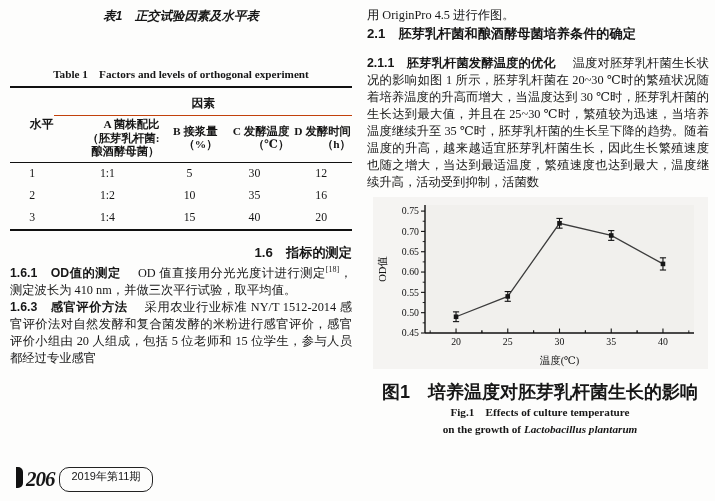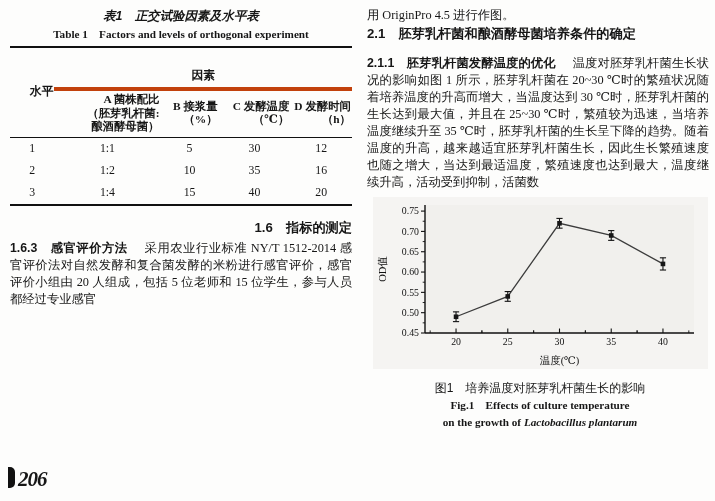--- a/index.html
+++ b/index.html
@@ -10,41 +10,41 @@
   }
   .page{display:flex;gap:15px;padding:7px 6px 0 10px;}
   .col{width:342px;}
   p{margin:0 0 0 0;font-size:12.3px;line-height:17px;text-align:justify;}
   sup{font-size:8px;line-height:0;}
   .runin{font-family:"Liberation Sans","DejaVu Sans",sans-serif;font-weight:bold;margin-right:17px;}
 
   
   .tbl-cap-zh{text-align:center;font-family:"Liberation Sans","DejaVu Sans",sans-serif;
     font-weight:bold;font-size:12.4px;padding:1px 0 2px;font-style:italic;}
-  .tbl-cap-en{text-align:center;font-weight:bold;font-size:11.2px;padding:0 0 4px;}
+  .tbl-cap-en{text-align:center;font-weight:bold;font-size:11.2px;padding:0 0 4px;margin-top:40px;}
   table{width:100%;border-collapse:collapse;border-top:2px solid #111;border-bottom:2px solid #111;
     font-size:11.8px;}
   th{font-weight:bold;text-align:center;}
   td{text-align:center;padding:3.5px 1px;}
-  th.group{border-bottom:4px solid #c2410c;padding:20px 0 3px;}
+  th.group{border-bottom:1px solid #c2410c;padding:8px 0 3px;}
   tr.sub th{padding:2px 1px 3px;white-space:pre-line;line-height:13.5px;font-size:11.4px;}
   tr.sub th, th.level{border-bottom:1.4px solid #111;text-align:right;}
 
   .h1{font-family:"Liberation Sans","DejaVu Sans",sans-serif;font-weight:bold;font-size:16.5px;margin:5px 0 4px;}
   .h2{font-family:"Liberation Sans","DejaVu Sans",sans-serif;font-weight:bold;font-size:13.2px;margin:1px 0 12px;}
   .h3{font-family:"Liberation Sans","DejaVu Sans",sans-serif;font-weight:bold;font-size:13.2px;margin:13px 0 3px;text-align:right;}
 
   
   .figure{margin-top:6px;text-align:center;padding-left:4px;}
   .figure svg{background:#f5f4f2;}
-  .cap-zh{font-family:"Liberation Sans","DejaVu Sans",sans-serif;font-weight:normal;font-size:12px;margin-top:7px;}
+  .cap-zh{font-family:"Liberation Sans","DejaVu Sans",sans-serif;font-weight:bold;font-size:18px;margin-top:7px;}
   .cap-en{font-weight:bold;font-size:11.2px;line-height:17px;}
 
   
-  .footer{position:absolute;left:8px;bottom:9px;display:flex;}
+  .footer{position:absolute;left:16px;bottom:9px;display:flex;}
   .notch{width:7px;height:21px;background:#111;border-radius:0 5px 5px 0;margin-right:3px;}
   .pagenum{font-size:21px;font-weight:bold;font-style:italic;margin-right:4px;letter-spacing:-1px;}
   .issue-pill{border:1.6px solid #222;border-radius:10px;padding:1px 12px 2px;font-size:11px;
     font-family:"Liberation Sans","DejaVu Sans",sans-serif;}
 </style>
 </head>
 <body>
 
 <div class="page">
 
@@ -97,20 +97,21 @@
           <td>1:4</td>
           <td>15</td>
           <td>40</td>
           <td>20</td>
         </tr>
       </tbody>
     </table>
 
     <div class="h3">1.6　指标的测定</div>
 
+    <p><span class="runin">1.6.1　OD值的测定</span><span>OD 值直接用分光光度计进行测定</span><sup>[18]</sup><span>，测定波长为 410 nm，并做三次平行试验，取平均值。</span></p>
 
 
     <p><span class="runin">1.6.3　感官评价方法</span><span>采用农业行业标准 NY/T 1512-2014 感官评价法对自然发酵和复合菌发酵的米粉进行感官评价，感官评价小组由 20 人组成，包括 5 位老师和 15 位学生，参与人员都经过专业感官</span></p>
   </div>
 
   <div class="col">
     <p>用 OriginPro 4.5 进行作图。</p>
 
     <div class="h2">2.1　胚芽乳杆菌和酿酒酵母菌培养条件的确定</div>
 
@@ -188,13 +189,14 @@
       <div class="cap-zh">图1　培养温度对胚芽乳杆菌生长的影响</div>
       <div class="cap-en">Fig.1　Effects of culture temperature</div>
       <div class="cap-en"><span>on the growth of </span><i>Lactobacillus plantarum</i></div>
     </div>
   </div>
 </div>
 
 <div class="footer">
   <div class="notch"></div>
   <span class="pagenum">206</span>
+  <span class="issue-pill">2019年第11期</span>
 </div>
 
 </body></html>

